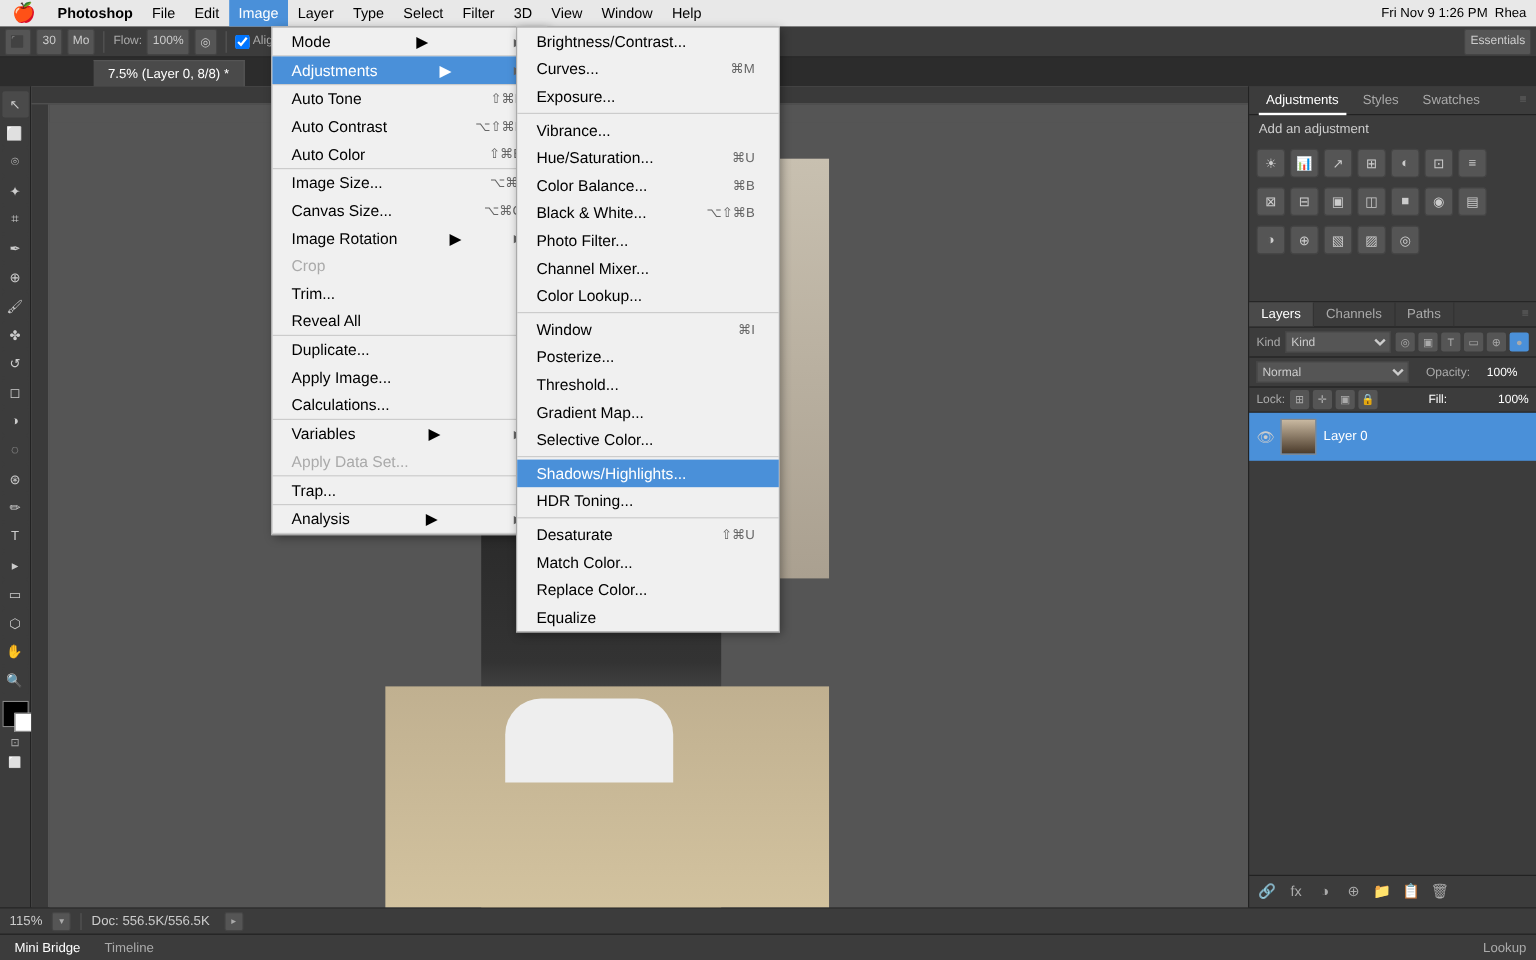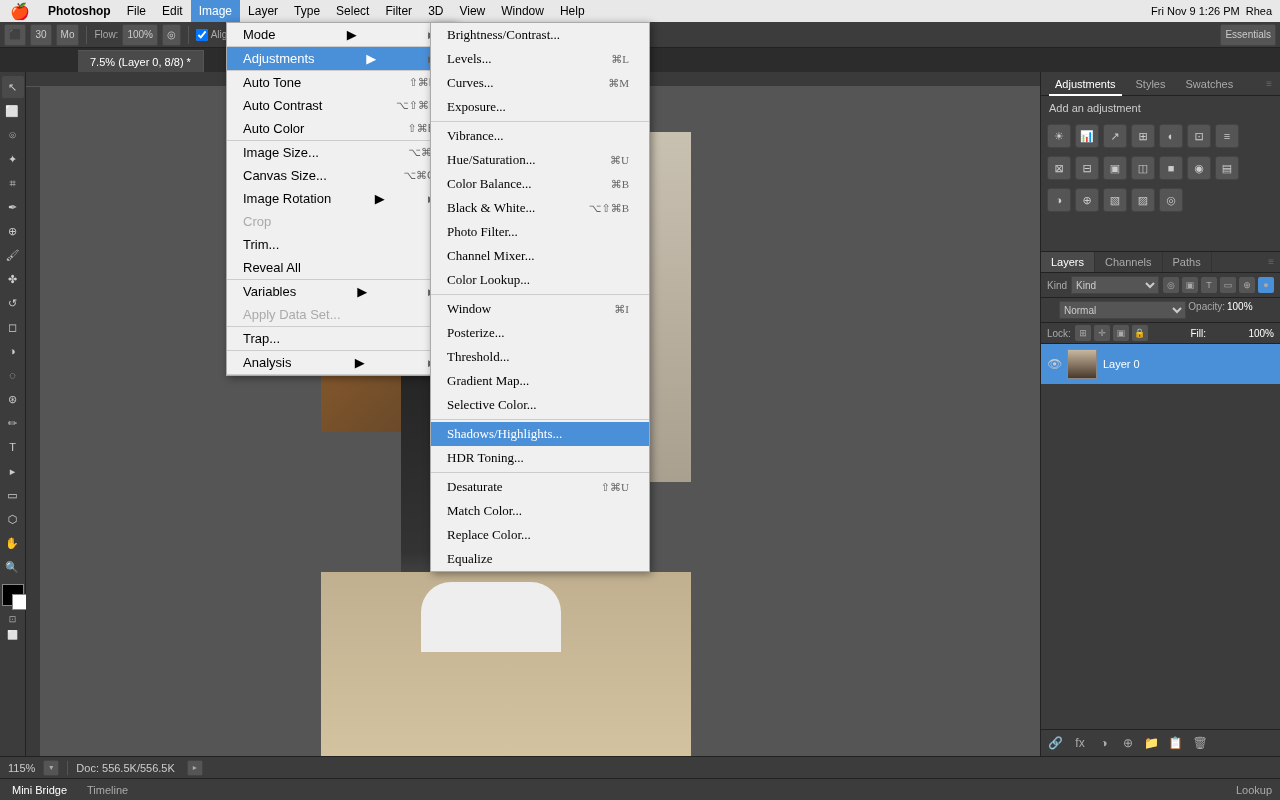--- a/index.html
+++ b/index.html
@@ -295,23 +295,23 @@
       border-radius: 2px;
       display: flex;
       align-items: center;
       justify-content: center;
       font-size: 9px;
       color: #aaa;
       cursor: pointer;
     }
     .blend-row {
       display: flex;
-      align-items: flex-start;
-      padding: 3px 18px;
-      gap: 2px;
+      align-items: center;
+      padding: 3px 6px;
+      gap: 14px;
       border-bottom: 1px solid #222;
     }
     .blend-select {
       height: 18px;
       background: #555;
       border: 1px solid #444;
       color: #ccc;
       font-size: 10px;
       flex: 1;
     }
@@ -425,21 +425,20 @@
       position: absolute;
       top: 22px;
       left: 430px;
       width: 220px;
       background: #f0f0f0;
       color: #000;
       border: 1px solid #aaa;
       box-shadow: 2px 2px 8px rgba(0,0,0,0.4);
       z-index: 2001;
       font-size: 13px;
-      font-family: Liberation Serif, serif;
     }
 
     
     #status-bar {
       width: 100%;
       height: 22px;
       background: #3c3c3c;
       display: flex;
       align-items: center;
       padding: 0 8px;
@@ -617,20 +616,31 @@
       <span>Crop</span>
     </div>
     <div class="drop-item">
       <span>Trim...</span>
     </div>
     <div class="drop-item">
       <span>Reveal All</span>
     </div>
   </div>
   <div class="menu-section">
+    <div class="drop-item">
+      <span>Duplicate...</span>
+    </div>
+    <div class="drop-item">
+      <span>Apply Image...</span>
+    </div>
+    <div class="drop-item">
+      <span>Calculations...</span>
+    </div>
+  </div>
+  <div class="menu-section">
     <div class="drop-item has-submenu">
       <span>Variables</span>
         <span>▶</span>
     </div>
     <div class="drop-item grayed">
       <span>Apply Data Set...</span>
     </div>
   </div>
   <div class="menu-section">
     <div class="drop-item">
@@ -641,24 +651,20 @@
     <div class="drop-item has-submenu">
       <span>Analysis</span>
         <span>▶</span>
     </div>
   </div>
 </div>
 
 <div id="adjustments-menu">
   <div class="drop-item">
     <span>Brightness/Contrast...</span>
-  </div>
-  <div class="drop-item">
-    <span>Levels...</span>
-    <span class="shortcut">⌘L</span>
   </div>
   <div class="drop-item">
     <span>Curves...</span>
     <span class="shortcut">⌘M</span>
   </div>
   <div class="drop-item">
     <span>Exposure...</span>
   </div>
   <div class="drop-sep"></div>
   <div class="drop-item">

